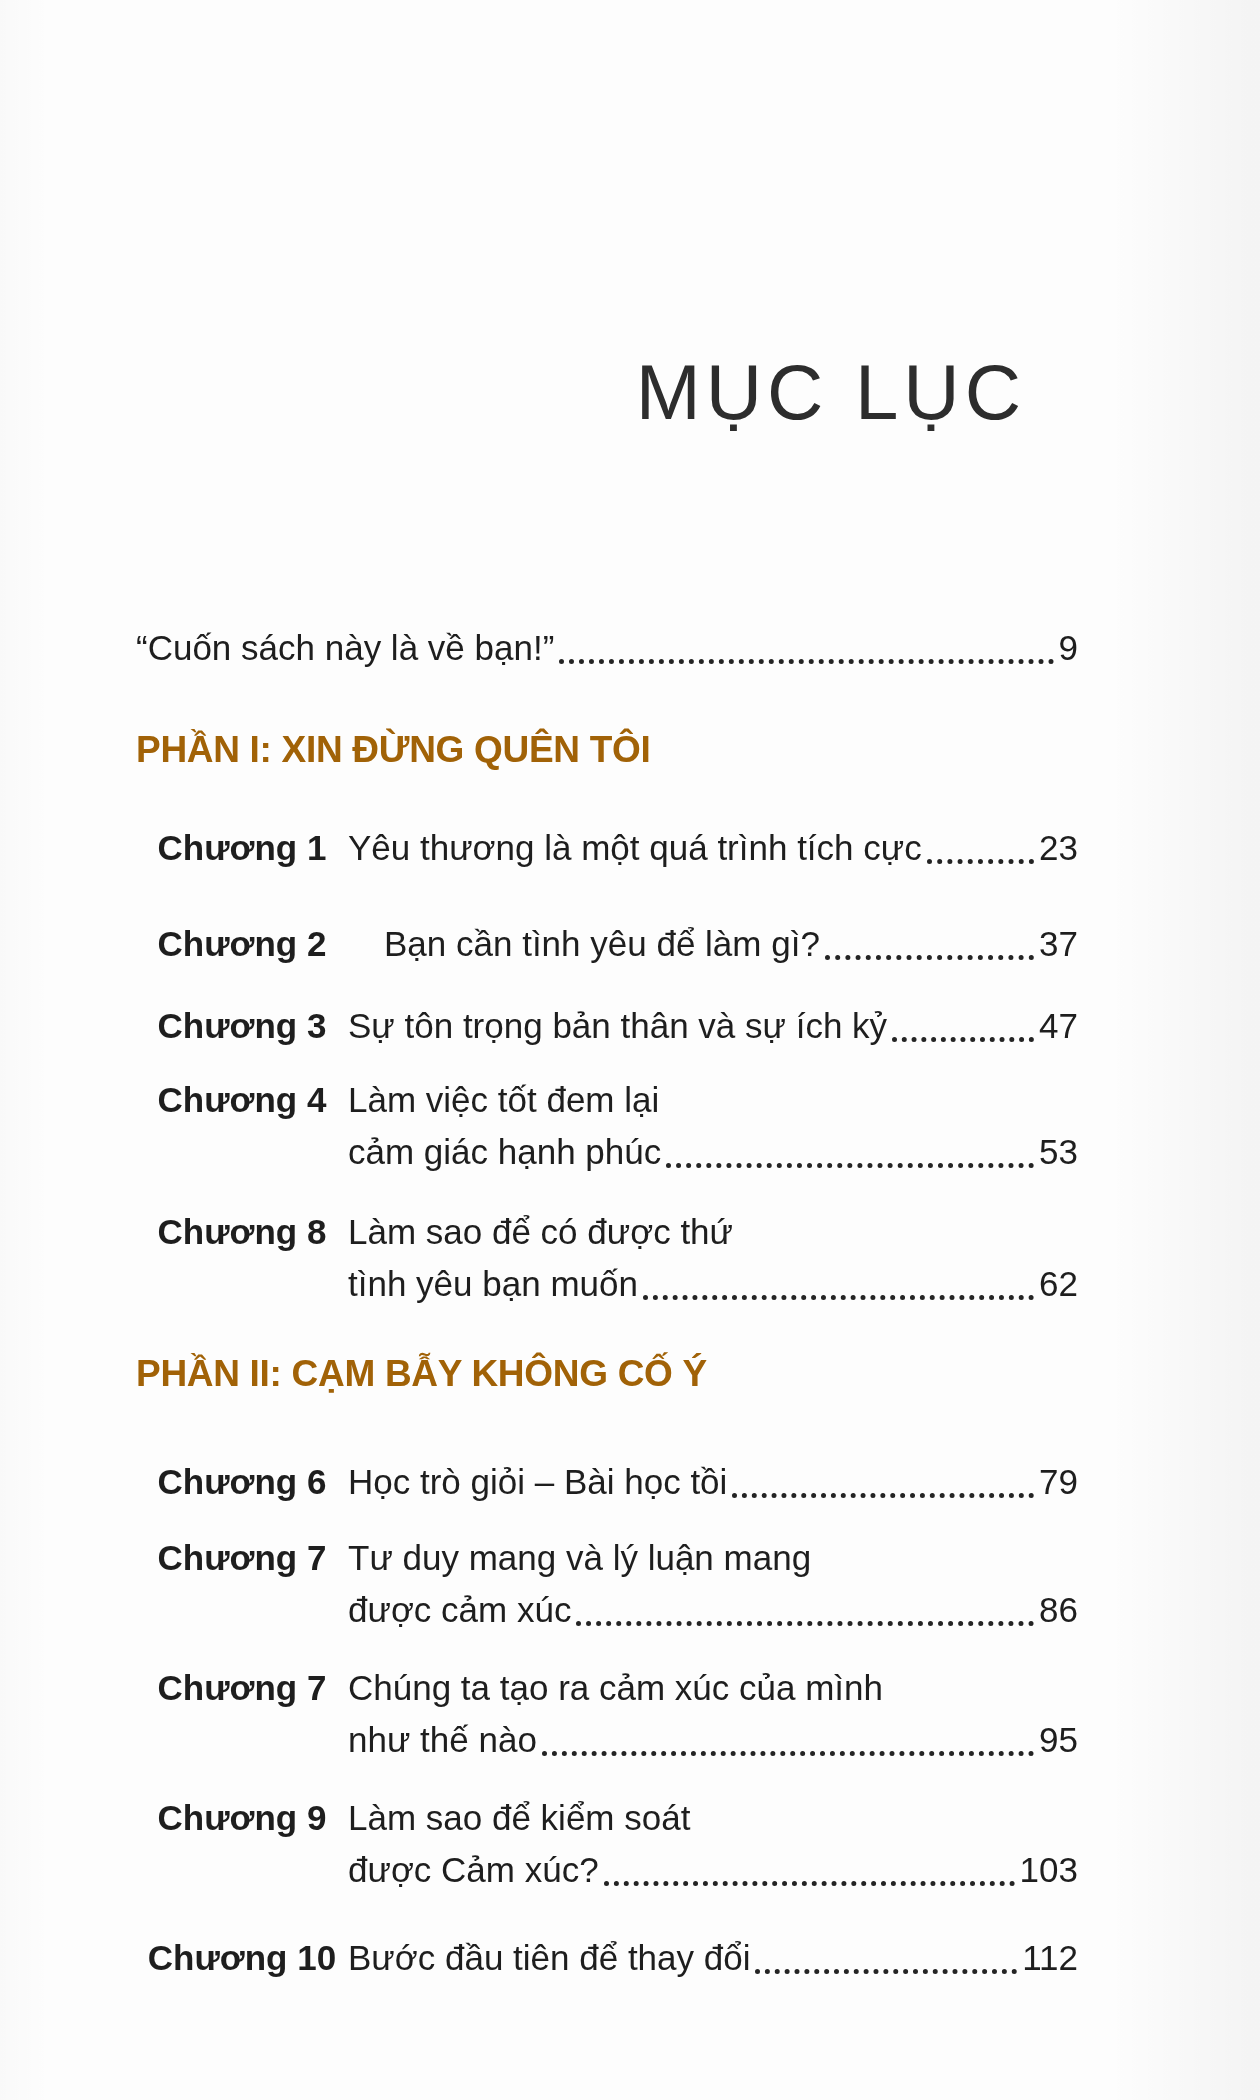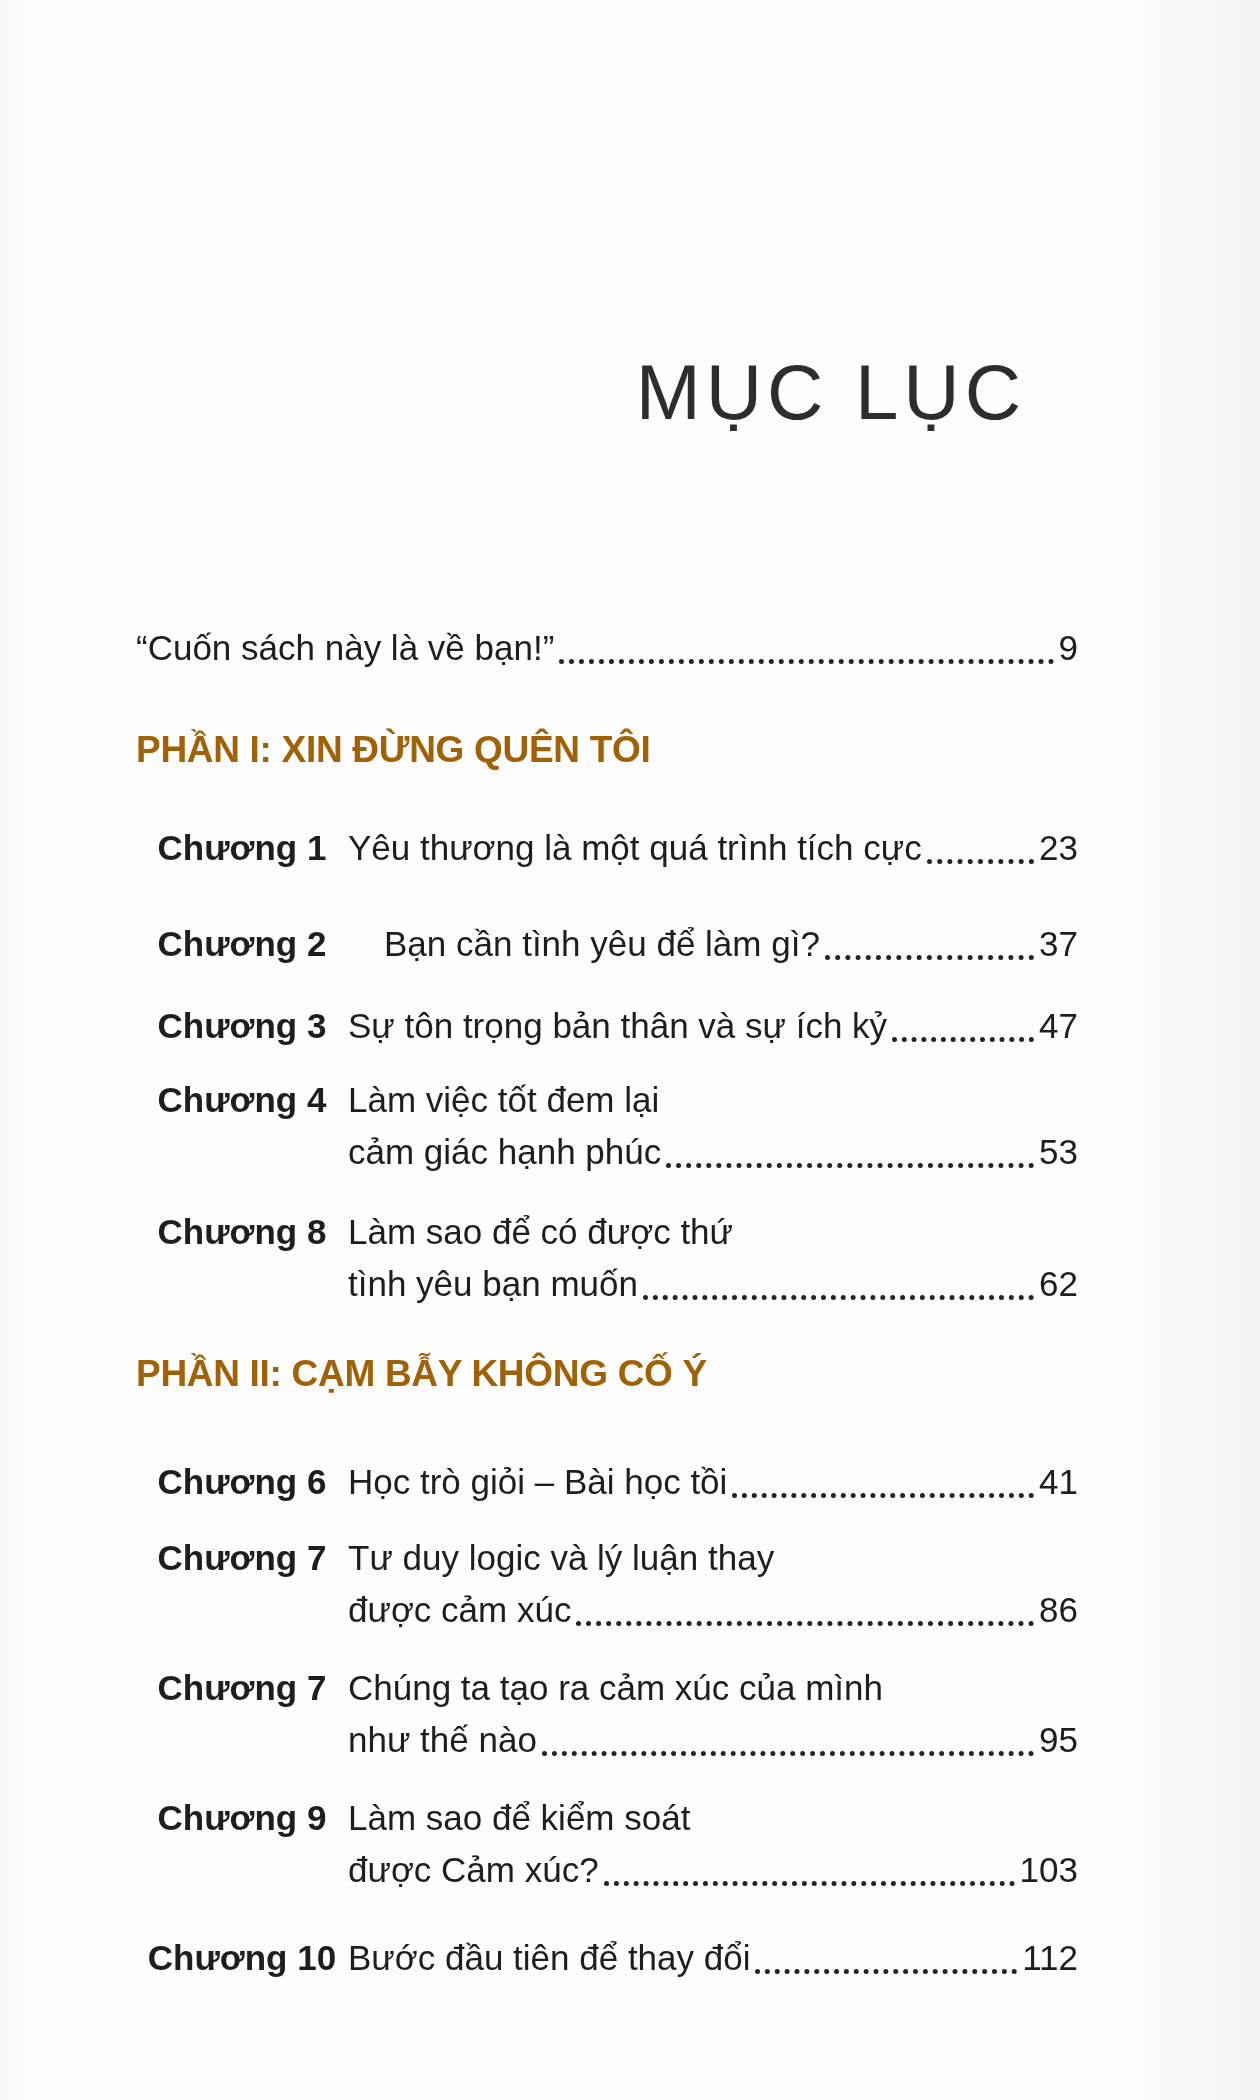--- a/index.html
+++ b/index.html
@@ -160,30 +160,30 @@
     </div>
 
     <div class="section-heading heading-part2">PHẦN II: CẠM BẪY KHÔNG CỐ Ý</div>
 
     <div class="row row-c6">
       <div class="label">Chương 6</div>
       <div class="entry">
         <div class="line">
           <span class="t">Học trò giỏi – Bài học tồi</span>
           <span class="leader"></span>
-          <span class="pg">41</span>
+          <span class="pg">79</span>
         </div>
       </div>
     </div>
 
     <div class="row row-c7">
       <div class="label">Chương 7</div>
       <div class="entry">
         <div class="line">
-          <span class="t">Tư duy logic và lý luận thay</span>
+          <span class="t">Tư duy mang và lý luận mang</span>
         </div>
         <div class="line">
           <span class="t">được cảm xúc</span>
           <span class="leader"></span>
           <span class="pg">86</span>
         </div>
       </div>
     </div>
 
     <div class="row row-c8">

